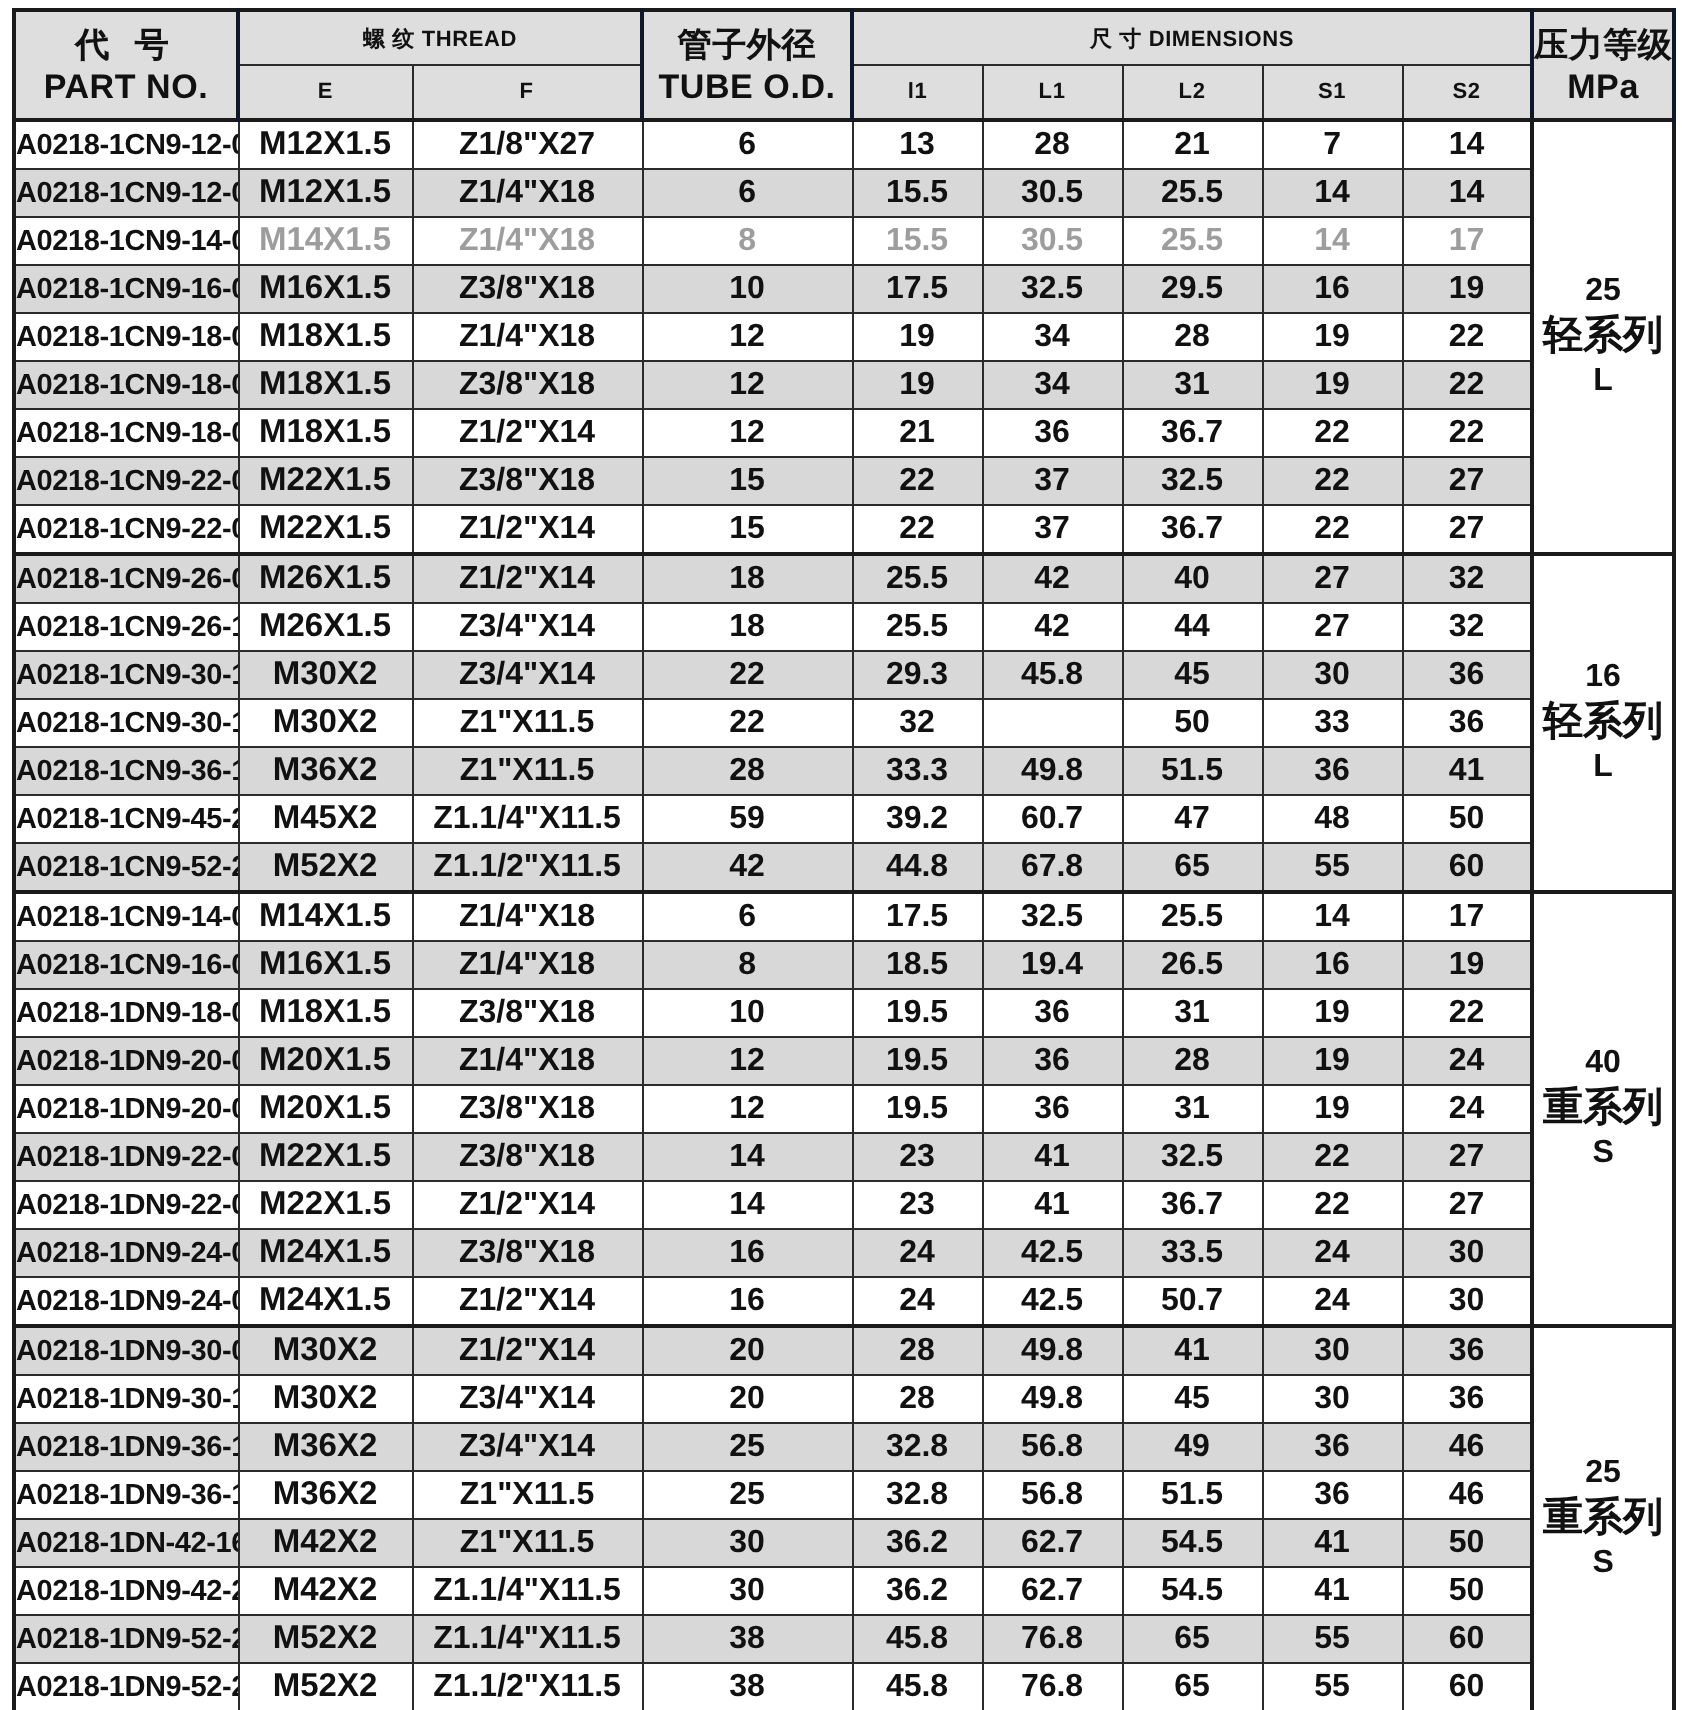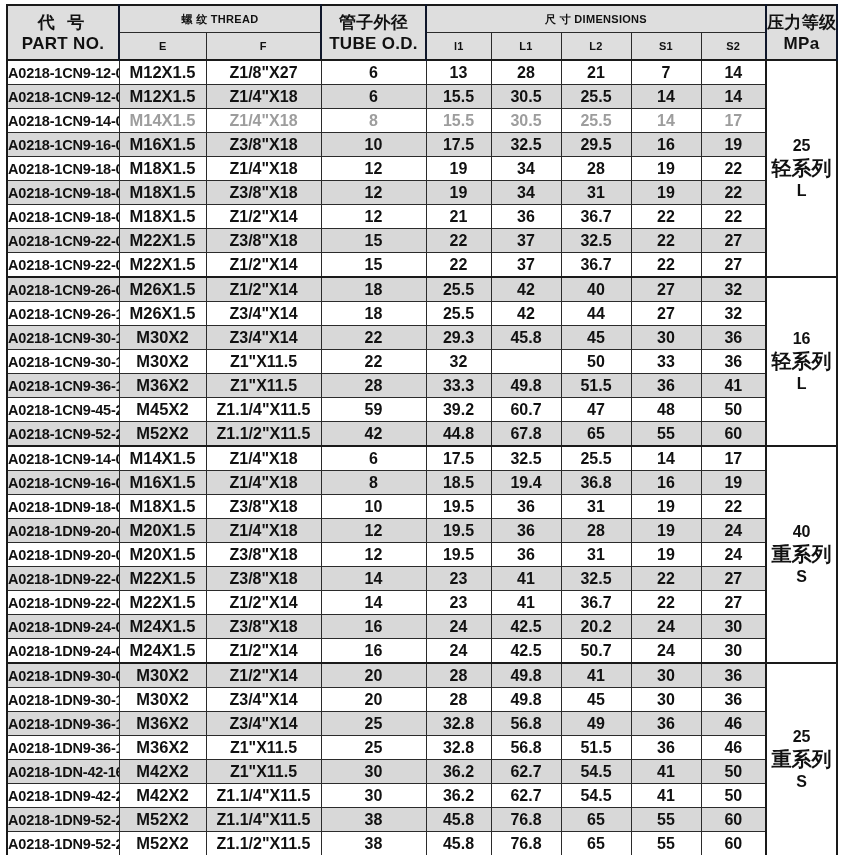--- a/index.html
+++ b/index.html
@@ -351,21 +351,21 @@
             <span class="pl">S</span>
           </td>
         </tr>
         <tr class="band">
           <td class="part">A0218-1CN9-16-04</td>
           <td class="e">M16X1.5</td>
           <td class="f">Z1/4"X18</td>
           <td class="tube">8</td>
           <td class="dim">18.5</td>
           <td class="dim">19.4</td>
-          <td class="dim">36.8</td>
+          <td class="dim">26.5</td>
           <td class="dim">16</td>
           <td class="dim s2">19</td>
         </tr>
         <tr class="plain">
           <td class="part">A0218-1DN9-18-06</td>
           <td class="e">M18X1.5</td>
           <td class="f">Z3/8"X18</td>
           <td class="tube">10</td>
           <td class="dim">19.5</td>
           <td class="dim">36</td>
@@ -417,21 +417,21 @@
           <td class="dim">22</td>
           <td class="dim s2">27</td>
         </tr>
         <tr class="band">
           <td class="part">A0218-1DN9-24-06</td>
           <td class="e">M24X1.5</td>
           <td class="f">Z3/8"X18</td>
           <td class="tube">16</td>
           <td class="dim">24</td>
           <td class="dim">42.5</td>
-          <td class="dim">20.2</td>
+          <td class="dim">33.5</td>
           <td class="dim">24</td>
           <td class="dim s2">30</td>
         </tr>
         <tr class="plain block-end">
           <td class="part">A0218-1DN9-24-08</td>
           <td class="e">M24X1.5</td>
           <td class="f">Z1/2"X14</td>
           <td class="tube">16</td>
           <td class="dim">24</td>
           <td class="dim">42.5</td>

